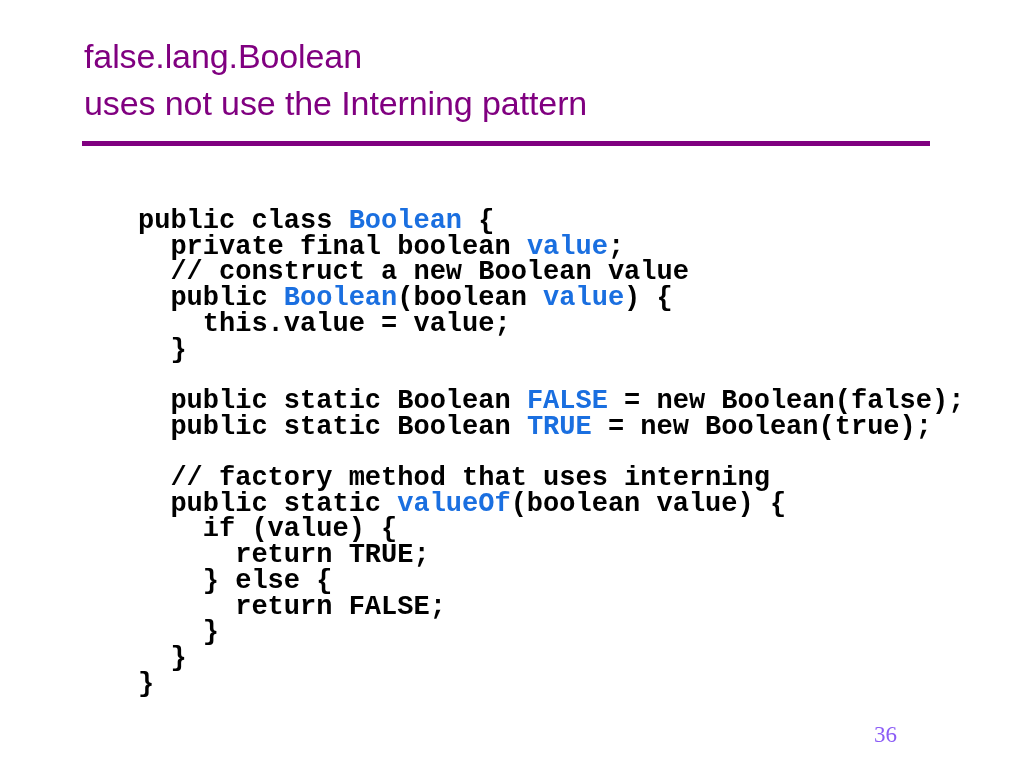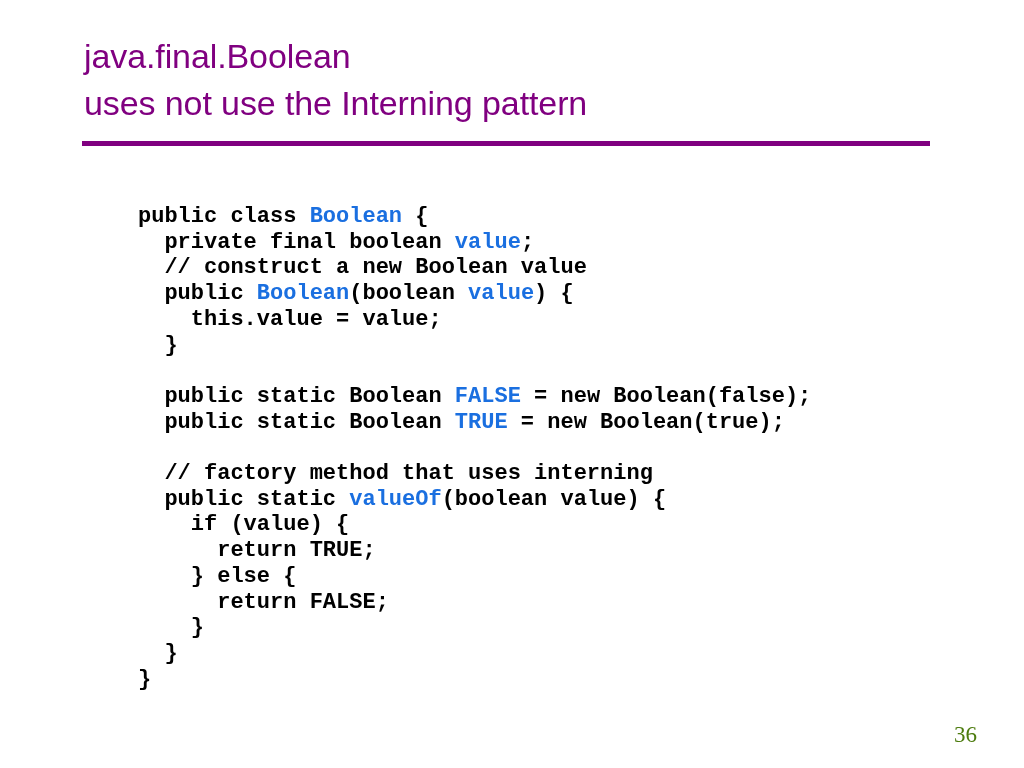--- a/index.html
+++ b/index.html
@@ -46,51 +46,51 @@
     height: 5px;
     background: #800080;
   }
 
   
   #code-block {
     position: absolute;
     left: 138px;
     top: 182px;
     font-family: "Liberation Mono", "DejaVu Sans Mono", monospace;
-    font-size: 22px;
+    font-size: 27px;
     font-weight: bold;
     line-height: 25.7px;
     color: #000000;
     white-space: pre;
   }
   .code-line {
     white-space: pre;
     min-height: 25.7px;
   }
   .tok-plain { color: #000000; }
   .tok-kw    { color: #1a6fe0; }
 
   
   #page-number {
     position: absolute;
-    left: 954px;
+    left: 874px;
     top: 722px;
     font-family: "Liberation Serif", serif;
     font-size: 23px;
-    color: #4d7c0f;
+    color: #8b5cf6;
     white-space: pre;
   }
 </style>
 </head>
 <body>
 
 <div id="slide">
 
   <div id="title-block">
-    <div class="title-line">java.final.Boolean</div>
+    <div class="title-line">false.lang.Boolean</div>
     <div class="title-line">uses not use the Interning pattern</div>
   </div>
 
   <div id="title-rule"></div>
 
   <pre id="code-block"><div class="code-line"><span class="tok-plain">public class </span><span class="tok-kw">Boolean</span><span class="tok-plain"> {</span></div><div class="code-line"><span class="tok-plain">  private final boolean </span><span class="tok-kw">value</span><span class="tok-plain">;</span></div><div class="code-line"><span class="tok-plain">  // construct a new Boolean value</span></div><div class="code-line"><span class="tok-plain">  public </span><span class="tok-kw">Boolean</span><span class="tok-plain">(boolean </span><span class="tok-kw">value</span><span class="tok-plain">) {</span></div><div class="code-line"><span class="tok-plain">    this.value = value;</span></div><div class="code-line"><span class="tok-plain">  }</span></div><div class="code-line">&nbsp;</div><div class="code-line"><span class="tok-plain">  public static Boolean </span><span class="tok-kw">FALSE</span><span class="tok-plain"> = new Boolean(false);</span></div><div class="code-line"><span class="tok-plain">  public static Boolean </span><span class="tok-kw">TRUE</span><span class="tok-plain"> = new Boolean(true);</span></div><div class="code-line">&nbsp;</div><div class="code-line"><span class="tok-plain">  // factory method that uses interning</span></div><div class="code-line"><span class="tok-plain">  public static </span><span class="tok-kw">valueOf</span><span class="tok-plain">(boolean value) {</span></div><div class="code-line"><span class="tok-plain">    if (value) {</span></div><div class="code-line"><span class="tok-plain">      return TRUE;</span></div><div class="code-line"><span class="tok-plain">    } else {</span></div><div class="code-line"><span class="tok-plain">      return FALSE;</span></div><div class="code-line"><span class="tok-plain">    }</span></div><div class="code-line"><span class="tok-plain">  }</span></div><div class="code-line"><span class="tok-plain">}</span></div></pre>
 
   <div id="page-number">36</div>
 
 </div>

